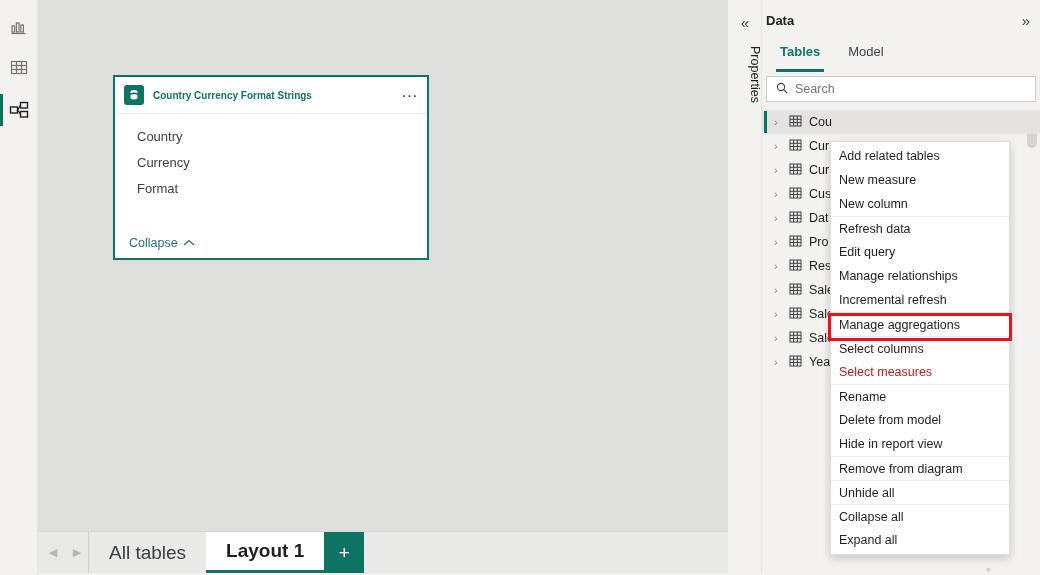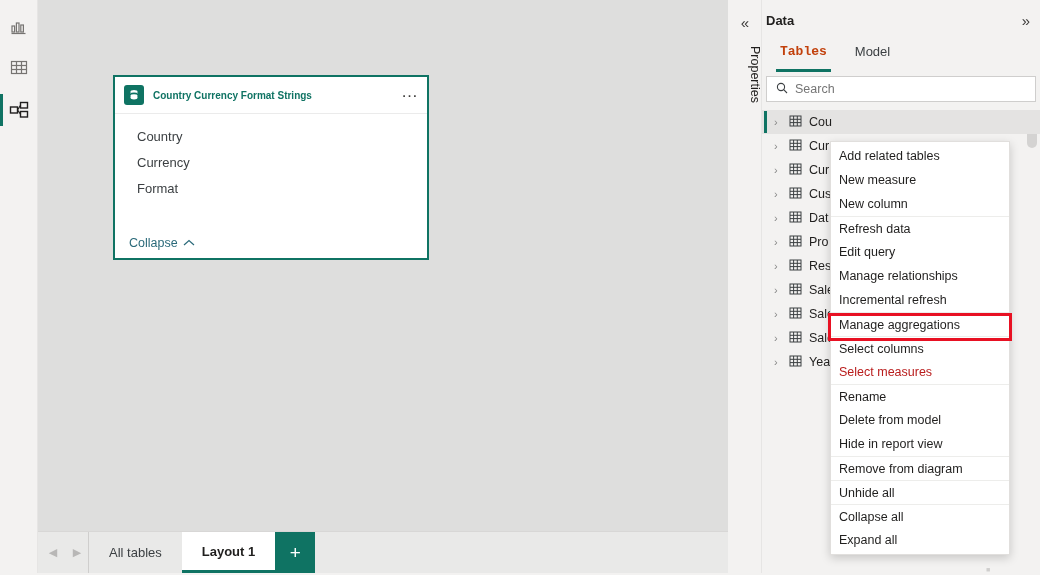--- a/index.html
+++ b/index.html
@@ -71,21 +71,21 @@
   .tabstrip {
     position: absolute; left: 38px; top: 531px; width: 690px; height: 42px;
     background: #e9e9e8; display: flex; align-items: stretch;
     border-top: 1px solid #d8d7d6;
   }
   .navarrows { display: flex; align-items: center; padding: 0 2px 0 6px; gap: 6px;
                border-right: 1px solid #cfcecd; }
   .navarrow { width: 18px; text-align: center; font-size: 11px; color: #b8b7b6; cursor: pointer; }
   .tab {
     display: flex; align-items: center; padding: 0 20px;
-    font-size: 13px; color: #3c4043; cursor: pointer;
+    font-size: 19px; color: #3c4043; cursor: pointer;
   }
   .tab.active {
     background: #ffffff; font-weight: bold; color: #201f1e;
     border-bottom: 3px solid #0f7363;
   }
   .addtab {
     width: 40px; background: #0f7363; color: #fff;
     display: flex; align-items: center; justify-content: center;
     font-size: 19px; cursor: pointer;
   }
@@ -111,21 +111,21 @@
     background: #f3f2f1;
   }
   .dp-head { height: 40px; display: flex; align-items: center; padding: 0 10px 0 4px; }
   .dp-title { font-size: 13px; font-weight: bold; color: #201f1e; }
   .dp-expand { margin-left: auto; font-size: 15px; color: #3b3a39; cursor: pointer; }
   .dp-tabs { display: flex; padding-left: 4px; height: 30px; }
   .dp-tab {
     position: relative; font-size: 13px; color: #3c4043; padding: 0 14px;
     line-height: 24px; cursor: pointer;
   }
-  .dp-tab.active { font-weight: bold; color: #c2410c; font-family: Liberation Mono, monospace; }
+  .dp-tab.active { font-weight: bold; color: #0f766e; }
   .dp-tab.active::after {
     content: ""; position: absolute; left: 10px; right: 10px; bottom: -2px;
     height: 3px; background: #0f7363;
   }
   .dp-search {
     margin: 6px 4px 0 4px; height: 26px; background: #fff;
     border: 1px solid #cfcecd; display: flex; align-items: center;
     padding: 0 9px; gap: 7px;
   }
   .dp-search input {

